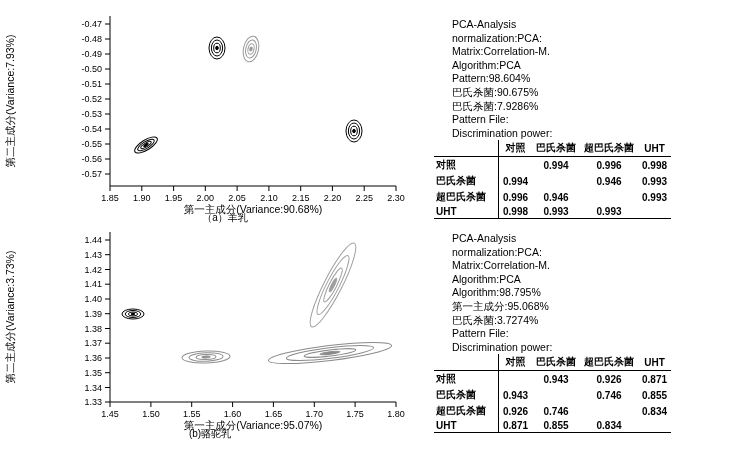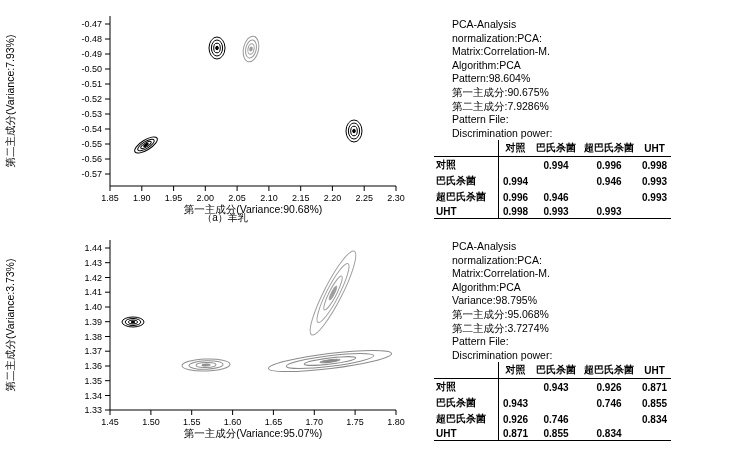--- a/index.html
+++ b/index.html
@@ -14,21 +14,21 @@
     color: #000;
     position: relative;
     overflow: hidden;
   }
   .panel {
     position: absolute;
     left: 0;
     width: 612px;
   }
   #panel-a { top: 0; height: 228px; }
-  #panel-b { top: 224px; height: 228px; padding-left: 36px; }
+  #panel-b { top: 216px; height: 228px; padding-left: 36px; }
 
   .plot-wrap {
     position: absolute;
     left: 0;
     top: 0;
     width: 420px;
     height: 215px;
   }
   .plot-svg { display: block; }
 
@@ -178,22 +178,22 @@
   </div>
 
   <div class="caption" style="left:0; top:211px;padding-left:15px;">（a）羊乳</div>
 
   <div class="info-block" style="left:434px; top:18px;">
     <div>PCA-Analysis</div>
     <div>normalization:PCA:</div>
     <div>Matrix:Correlation-M.</div>
     <div>Algorithm:PCA</div>
     <div>Pattern:98.604%</div>
-    <div>第一主成分:90.675%</div>
-    <div>第二主成分:7.9286%</div>
+    <div>巴氏杀菌:90.675%</div>
+    <div>巴氏杀菌:7.9286%</div>
     <div>Pattern File:</div>
     <div>Discrimination power:</div>
   </div>
 
   <table class="dp" style="left:434px; top:140px;">
     <thead>
       <tr>
         <th class="corner"></th>
         <th>对照</th>
         <th>巴氏杀菌</th>
@@ -319,29 +319,30 @@
 
       <g fill="none" stroke="#8a8a8a" stroke-width="1">
         <ellipse cx="330" cy="137" rx="62" ry="7.5" transform="rotate(-7 330 137)"></ellipse>
         <ellipse cx="330" cy="137" rx="44" ry="5.3" transform="rotate(-7 330 137)"></ellipse>
         <ellipse cx="330" cy="137" rx="26" ry="3" transform="rotate(-7 330 137)"></ellipse>
         <ellipse cx="330" cy="137" rx="10" ry="1.2" transform="rotate(-7 330 137)" fill="#8a8a8a"></ellipse>
       </g>
     </svg>
   </div>
 
+  <div class="caption" style="left:0; top:211px;">(b)骆驼乳</div>
 
   <div class="info-block" style="left:434px; top:16px;">
     <div>PCA-Analysis</div>
     <div>normalization:PCA:</div>
     <div>Matrix:Correlation-M.</div>
     <div>Algorithm:PCA</div>
-    <div>Variance:98.795%</div>
+    <div>Algorithm:98.795%</div>
     <div>第一主成分:95.068%</div>
-    <div>第二主成分:3.7274%</div>
+    <div>巴氏杀菌:3.7274%</div>
     <div>Pattern File:</div>
     <div>Discrimination power:</div>
   </div>
 
   <table class="dp" style="left:434px; top:138px;">
     <thead>
       <tr>
         <th class="corner"></th>
         <th>对照</th>
         <th>巴氏杀菌</th>

